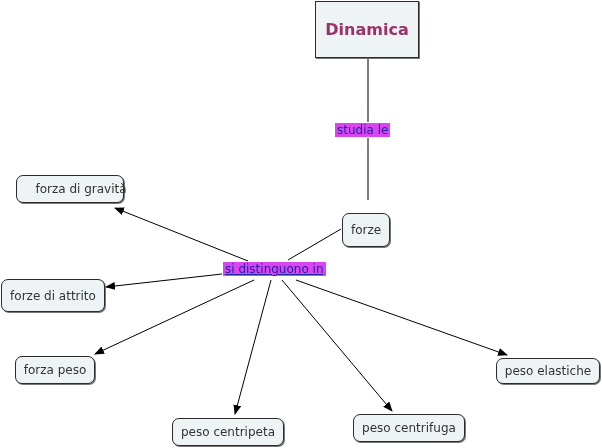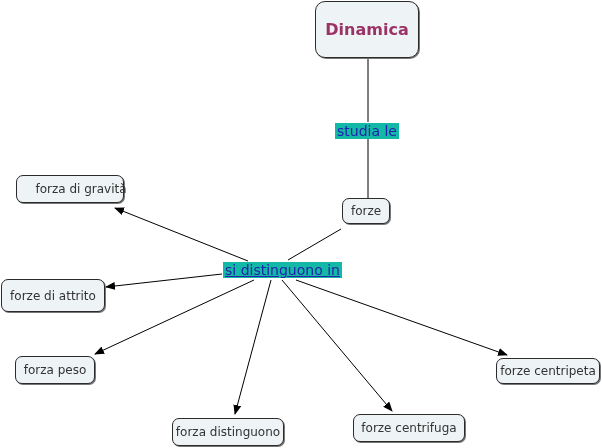--- a/index.html
+++ b/index.html
@@ -3,23 +3,23 @@
 <meta charset="utf-8">
 <style>
   html, body { margin: 0; padding: 0; background: #ffffff; }
   body { width: 602px; height: 448px; position: relative; overflow: hidden;
          font-family: "DejaVu Sans", "Liberation Sans", sans-serif; }
   svg.links { position: absolute; left: 0; top: 0; }
   .node { position: absolute; box-sizing: border-box; background: #eef3f5;
           border: 1px solid #2b2b2b; border-radius: 7px; color: #333333;
           font-size: 12px; display: flex; align-items: center; justify-content: center;
           white-space: nowrap; box-shadow: 1px 1px 0 #777; }
-  .node.root { background: #eef3f5; border-radius: 10px; font-size: 16px;
+  .node.root { background: #eef3f5; border-radius: 0; font-size: 16px;
                font-weight: bold; color: #9b3366; }
-  .label { position: absolute; font-size: 14px; color: #2222aa; background: #14b8a6;
+  .label { position: absolute; font-size: 12px; color: #2222aa; background: #d946ef;
            white-space: nowrap; padding: 0 2px; }
 </style>
 </head>
 <body>
 
 <svg class="links" width="602" height="448">
   <defs>
     <marker id="arr" markerWidth="10" markerHeight="8" refX="9" refY="4" orient="auto" markerUnits="userSpaceOnUse">
       <path d="M0,0 L10,4 L0,8 z" fill="#000"></path>
     </marker>
@@ -32,27 +32,27 @@
   <line x1="254" y1="280" x2="95" y2="354" stroke="#000" stroke-width="1" marker-end="url(#arr)"></line>
   <line x1="271" y1="280" x2="235" y2="414" stroke="#000" stroke-width="1" marker-end="url(#arr)"></line>
   <line x1="282" y1="280" x2="392" y2="411" stroke="#000" stroke-width="1" marker-end="url(#arr)"></line>
   <line x1="296" y1="280" x2="507" y2="355" stroke="#000" stroke-width="1" marker-end="url(#arr)"></line>
 </svg>
 
 <div class="node root" style="left:315px; top:1px; width:104px; height:57px;">Dinamica</div>
 
 <span class="label" style="left:335px; top:123px;">studia le</span>
 
-<div class="node" style="left:342px; top:198px; width:48px; height:26px;">forze</div>
+<div class="node" style="left:342px; top:213px; width:48px; height:34px;">forze</div>
 
 <span class="label" style="left:223px; top:262px;text-decoration:underline;">si distinguono in</span>
 
 <div class="node" style="left:16px; top:175px; width:108px; height:28px;padding-left:22px;">forza di gravità</div>
 
 <div class="node" style="left:1px; top:279px; width:104px; height:33px;">forze di attrito</div>
 
 <div class="node" style="left:15px; top:356px; width:80px; height:28px;text-align:right;">forza peso</div>
 
-<div class="node" style="left:172px; top:418px; width:112px; height:28px;">forza distinguono</div>
+<div class="node" style="left:172px; top:418px; width:112px; height:28px;">peso centripeta</div>
 
-<div class="node" style="left:353px; top:414px; width:112px; height:28px;">forze centrifuga</div>
+<div class="node" style="left:353px; top:414px; width:112px; height:28px;">peso centrifuga</div>
 
-<div class="node" style="left:496px; top:358px; width:104px; height:26px;">forze centripeta</div>
+<div class="node" style="left:496px; top:358px; width:104px; height:26px;">peso elastiche</div>
 
 </body></html>

